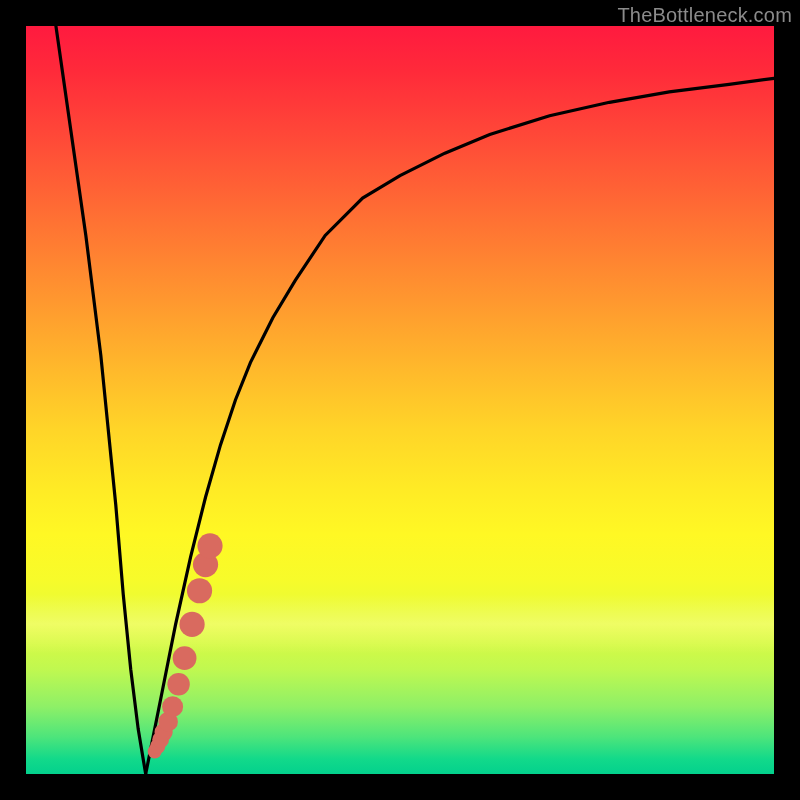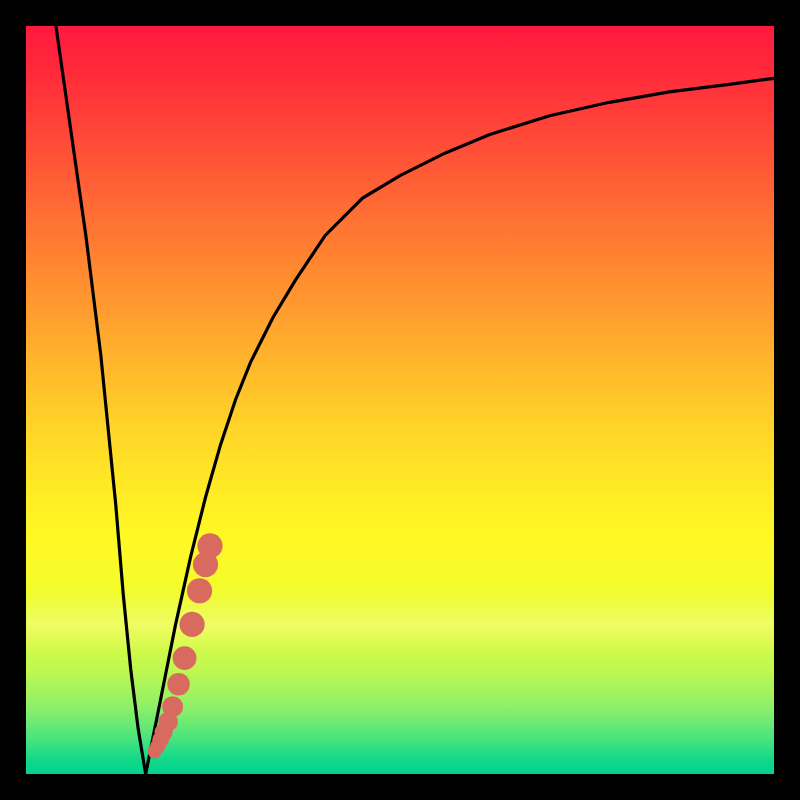--- a/index.html
+++ b/index.html
@@ -91,13 +91,14 @@
           <circle cx="146.61" cy="680.68" r="10.5" fill="#d96a5f" stroke="#c2564d" stroke-width="0"></circle>
           <circle cx="152.59" cy="658.24" r="11.2" fill="#d96a5f" stroke="#c2564d" stroke-width="0"></circle>
           <circle cx="158.58" cy="632.06" r="11.9" fill="#d96a5f" stroke="#c2564d" stroke-width="0"></circle>
           <circle cx="166.06" cy="598.40" r="12.6" fill="#d96a5f" stroke="#c2564d" stroke-width="0"></circle>
           <circle cx="173.54" cy="564.74" r="12.6" fill="#d96a5f" stroke="#c2564d" stroke-width="0"></circle>
           <circle cx="179.52" cy="538.56" r="12.6" fill="#d96a5f" stroke="#c2564d" stroke-width="0"></circle>
           <circle cx="184.01" cy="519.86" r="12.6" fill="#d96a5f" stroke="#c2564d" stroke-width="0"></circle>
         </g>
     </svg>
   </div>
+  <div class="watermark">TheBottleneck.com</div>
 </div>
 
 </body></html>

